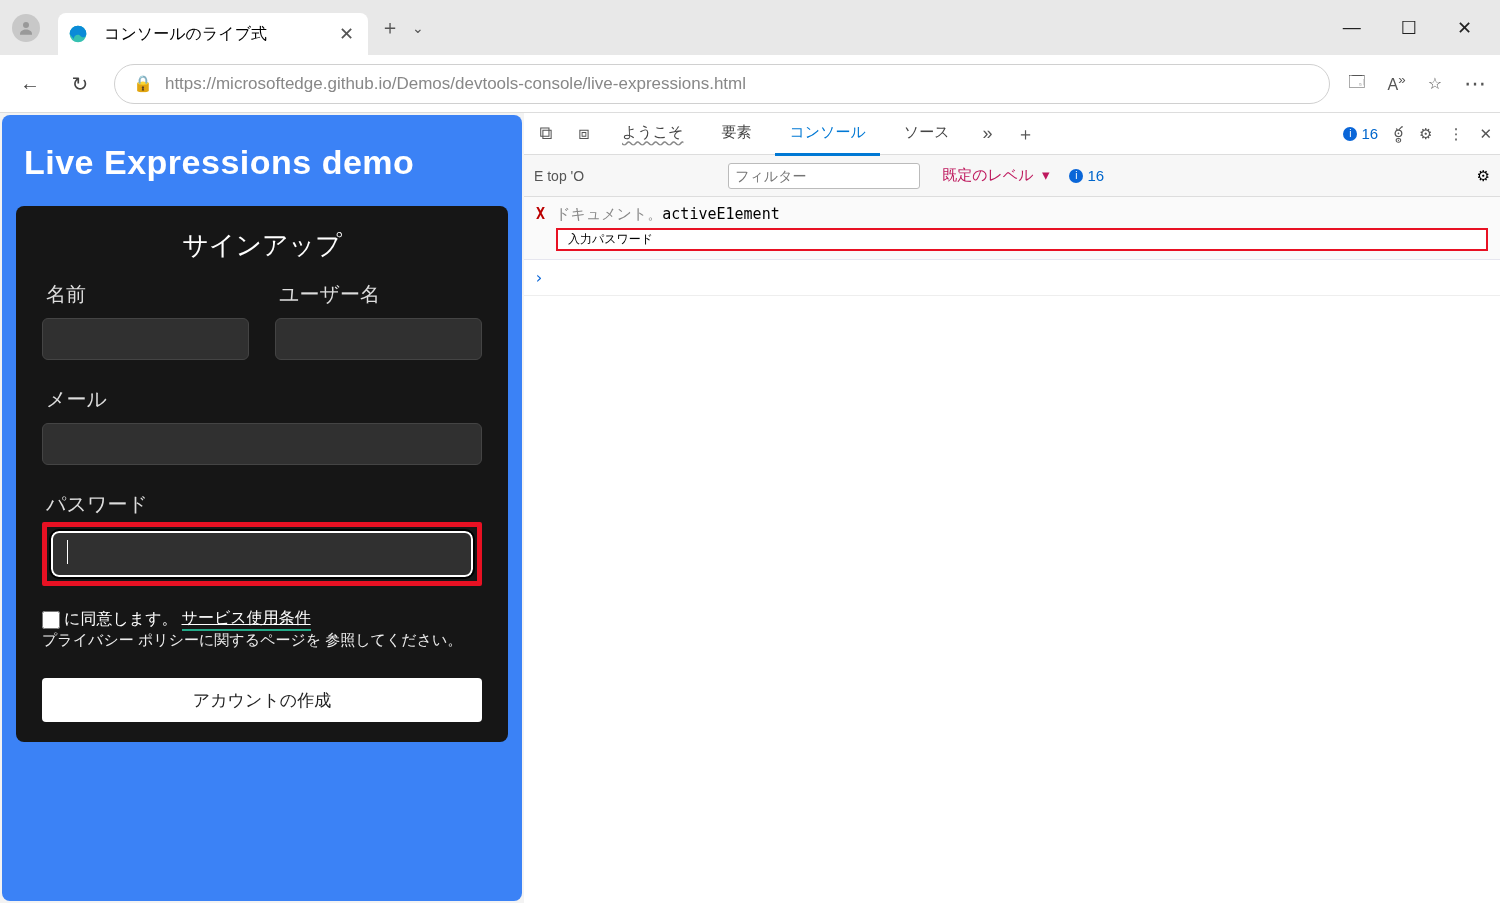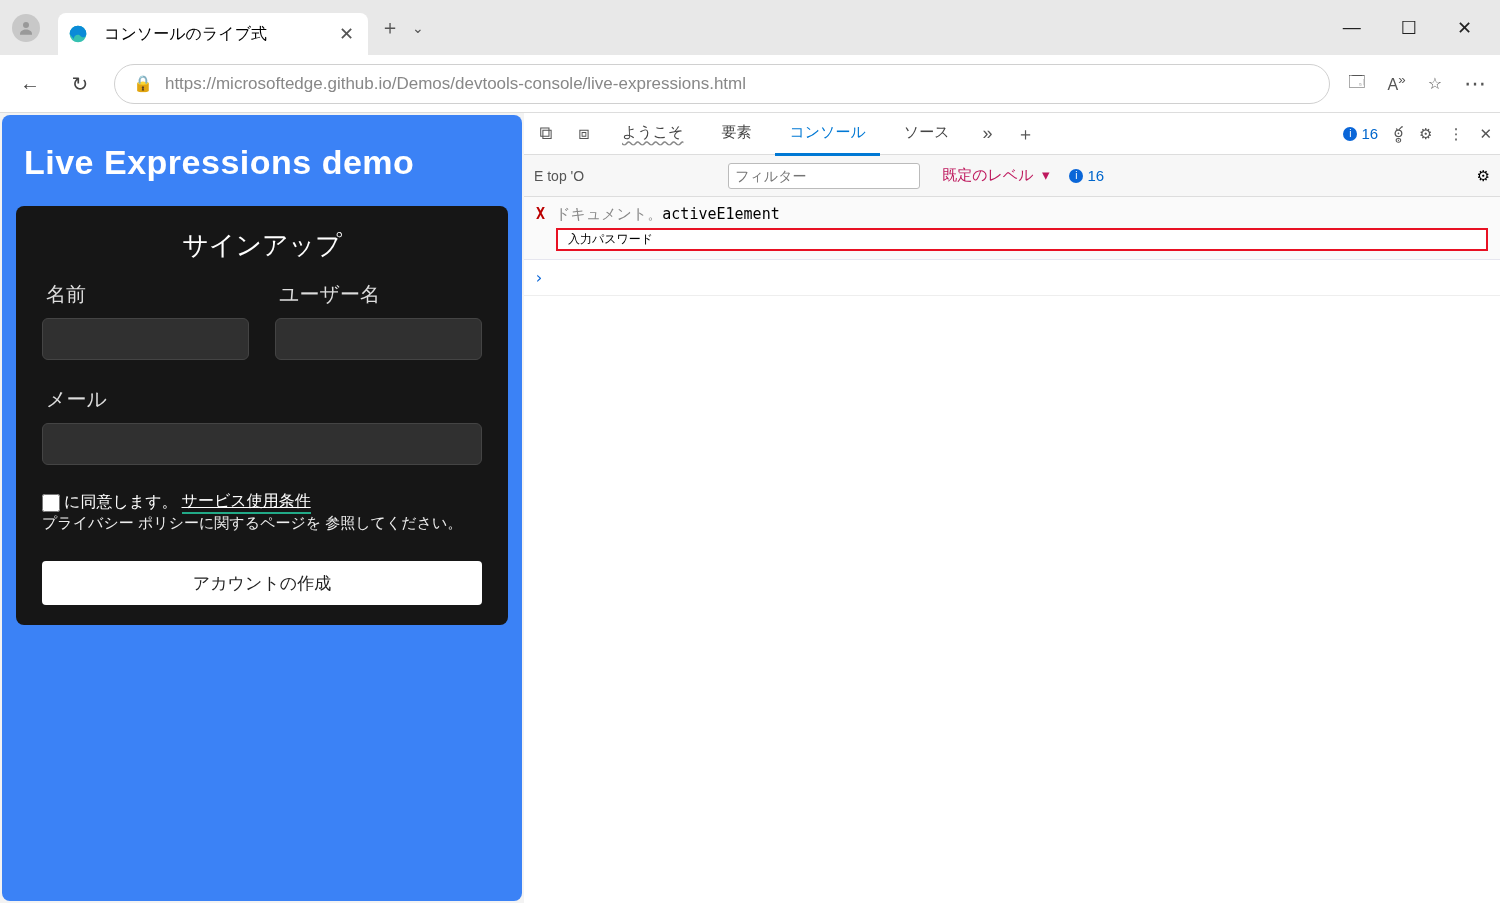--- a/index.html
+++ b/index.html
@@ -131,20 +131,27 @@
           <label>ユーザー名</label>
           <input type="text" style="">
         </div>
       </div>
 
       <div class="field" style="margin-bottom:26px;">
         <label>メール</label>
         <input type="text" style="">
       </div>
 
+      <div class="field">
+        <label>パスワード</label>
+        <div class="pw-wrap">
+          <input type="password" style="">
+          <span class="cursor"></span>
+        </div>
+      </div>
 
       <div class="agree">
         <input type="checkbox" style="">
         <span>に同意します。</span>
         <span class="tos">サービス使用条件</span>
       </div>
       <div class="privacy">プライバシー ポリシーに関するページを 参照してください。</div>
 
       <button class="create">アカウントの作成</button>
     </div>

